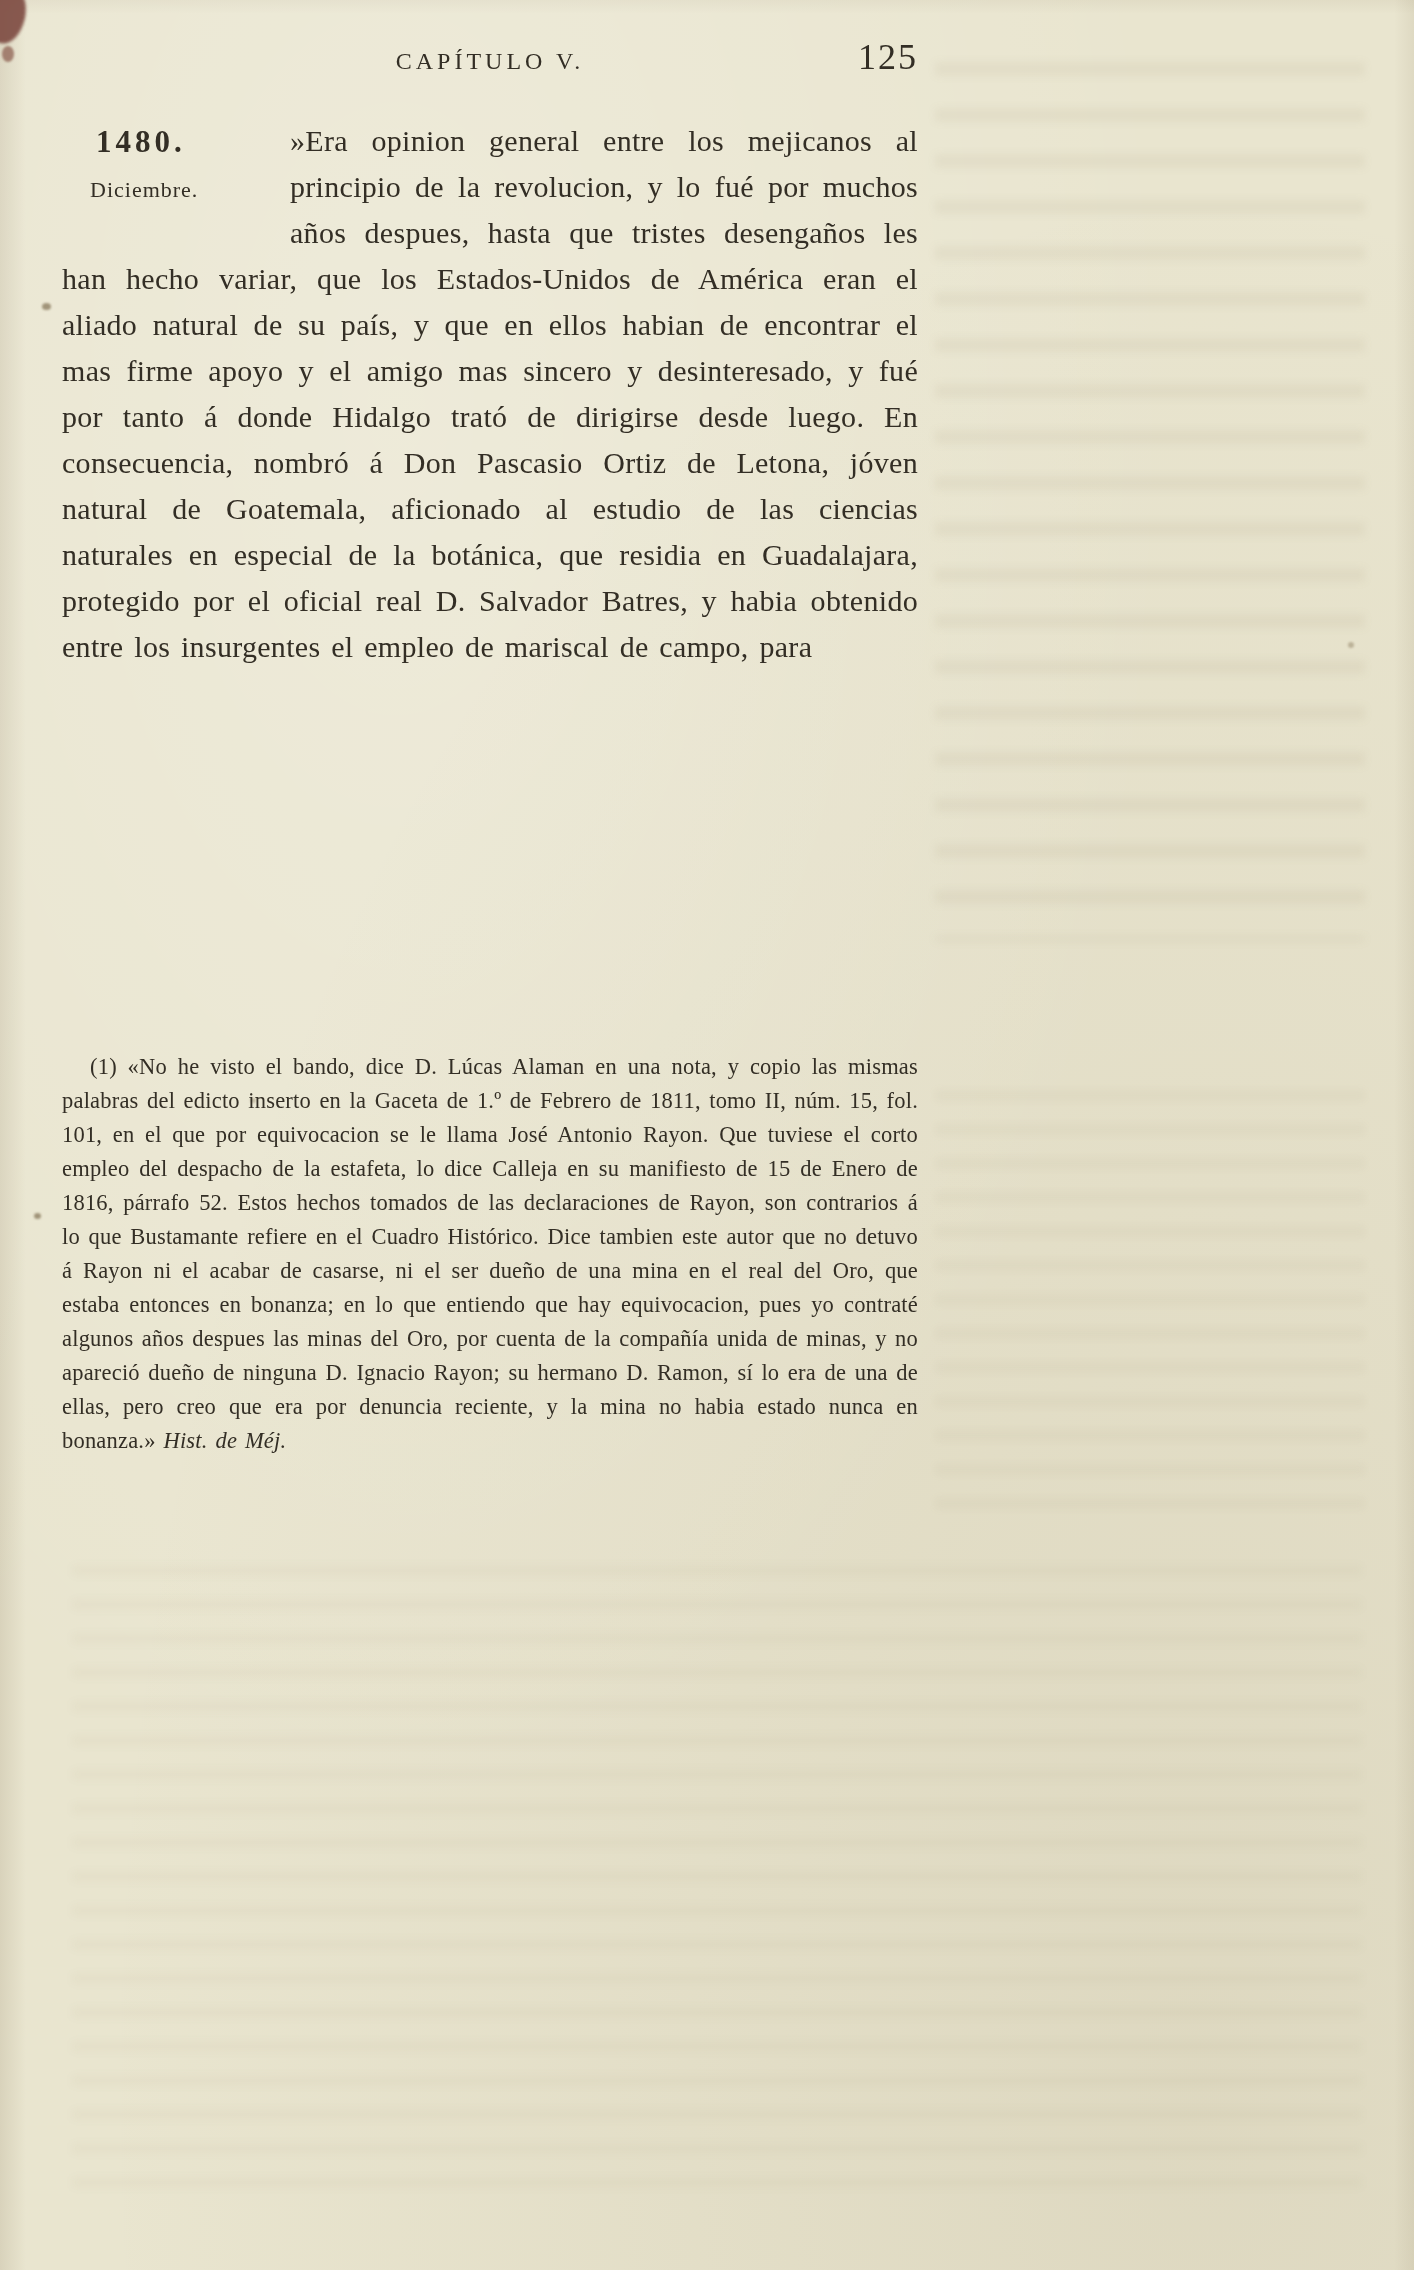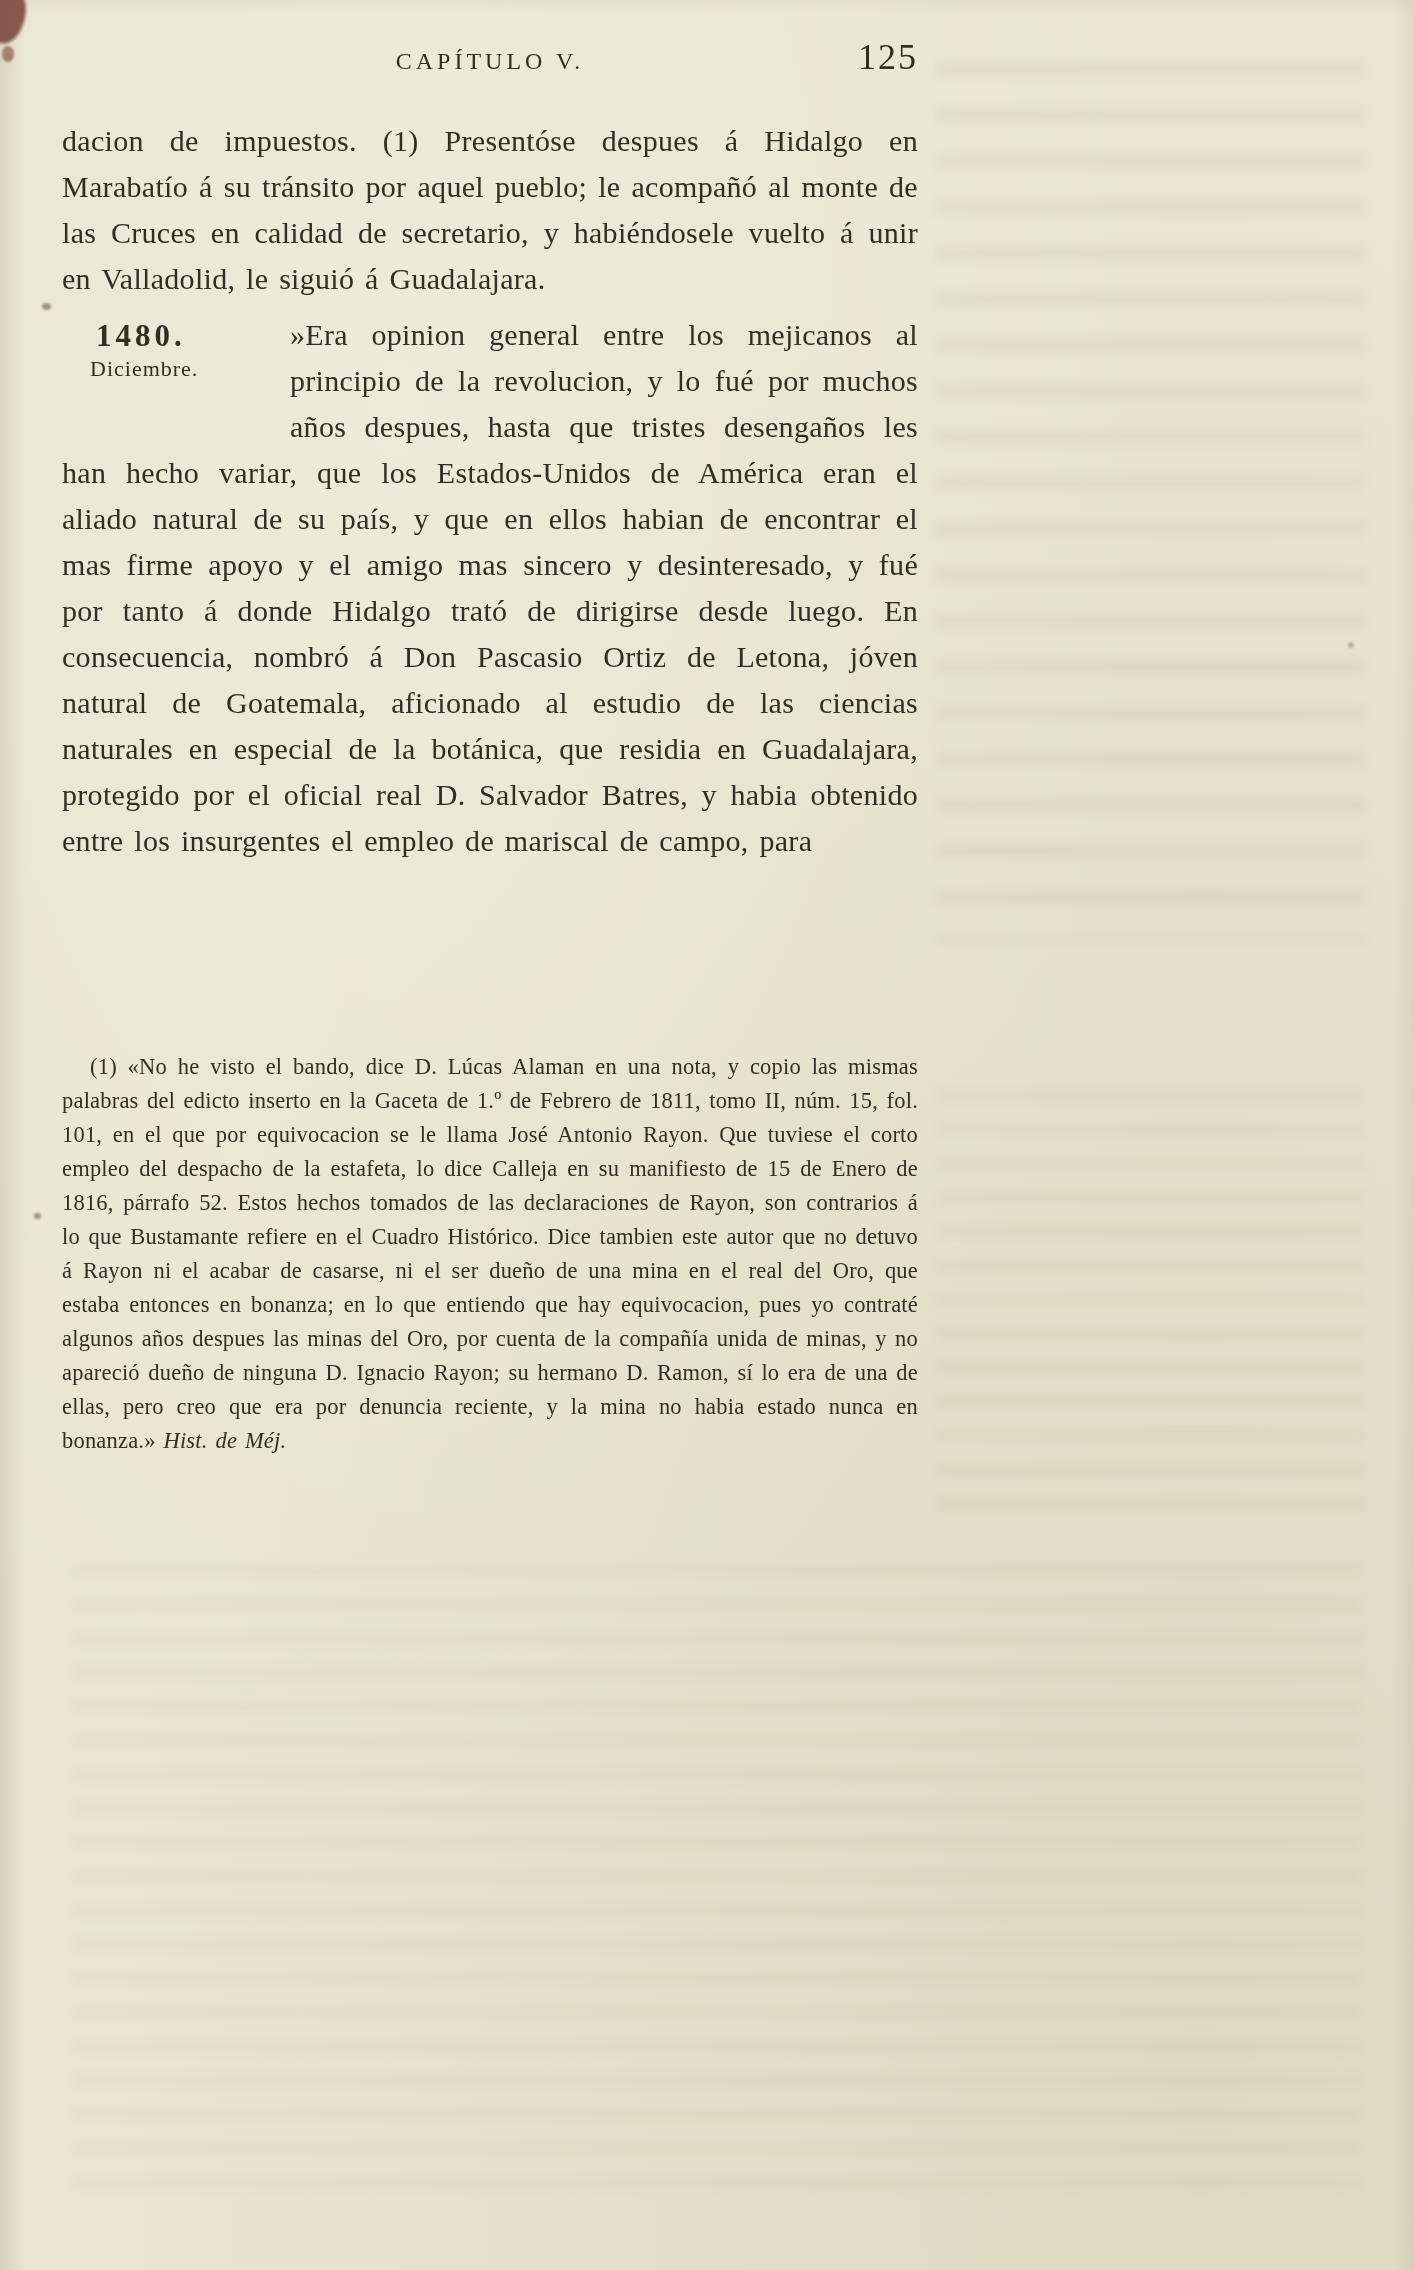--- a/index.html
+++ b/index.html
@@ -84,21 +84,21 @@
   .sidenote{
     float:left;width:228px;min-height:96px;padding-top:4px;
     text-align:left;
   }
   .sidenote .year{
     display:block;font-weight:700;font-size:31px;letter-spacing:4px;
     padding-left:34px;line-height:40px;
   }
   .sidenote .month{
     display:block;font-size:22px;letter-spacing:1px;
-    padding-left:28px;margin-top:0;line-height:26px;
+    padding-left:28px;margin-top:15px;line-height:26px;
   }
 
   .footnote{
     position:absolute;left:0;top:1016px;width:856px;
     font-size:22.5px;line-height:34px;
     text-align:justify;word-spacing:2px;letter-spacing:0.2px;
   }
   .footnote-text{margin:0;text-indent:28px;}
   .footnote-source{font-style:italic;}
 </style>
@@ -120,21 +120,20 @@
 
   <div class="content">
 
     <header class="page-header">
       <div class="chapter">CAPÍTULO V.</div>
       <div class="pagenum">125</div>
     </header>
 
     <main class="body-text">
 
-      <p class="para para-1">dacion de impuestos. (1) Presentóse despues á Hidalgo en Marabatío á su tránsito por aquel pueblo; le acompañó al monte de las Cruces en calidad de secretario, y habiéndosele vuelto á unir en Valladolid, le siguió á Guadalajara.</p>
 
       <div class="para para-2">
         <span class="sidenote">
           <span class="year">1480.</span>
           <span class="month">Diciembre.</span>
         </span><span class="para2-text">»Era opinion general entre los mejicanos al principio de la revolucion, y lo fué por muchos años despues, hasta que tristes desengaños les han hecho variar, que los Estados-Unidos de América eran el aliado natural de su país, y que en ellos habian de encontrar el mas firme apoyo y el amigo mas sincero y desinteresado, y fué por tanto á donde Hidalgo trató de dirigirse desde luego. En consecuencia, nombró á Don Pascasio Ortiz de Letona, jóven natural de Goatemala, aficionado al estudio de las ciencias naturales en especial de la botánica, que residia en Guadalajara, protegido por el oficial real D. Salvador Batres, y habia obtenido entre los insurgentes el empleo de mariscal de campo, para</span>
       </div>
 
     </main>
 

